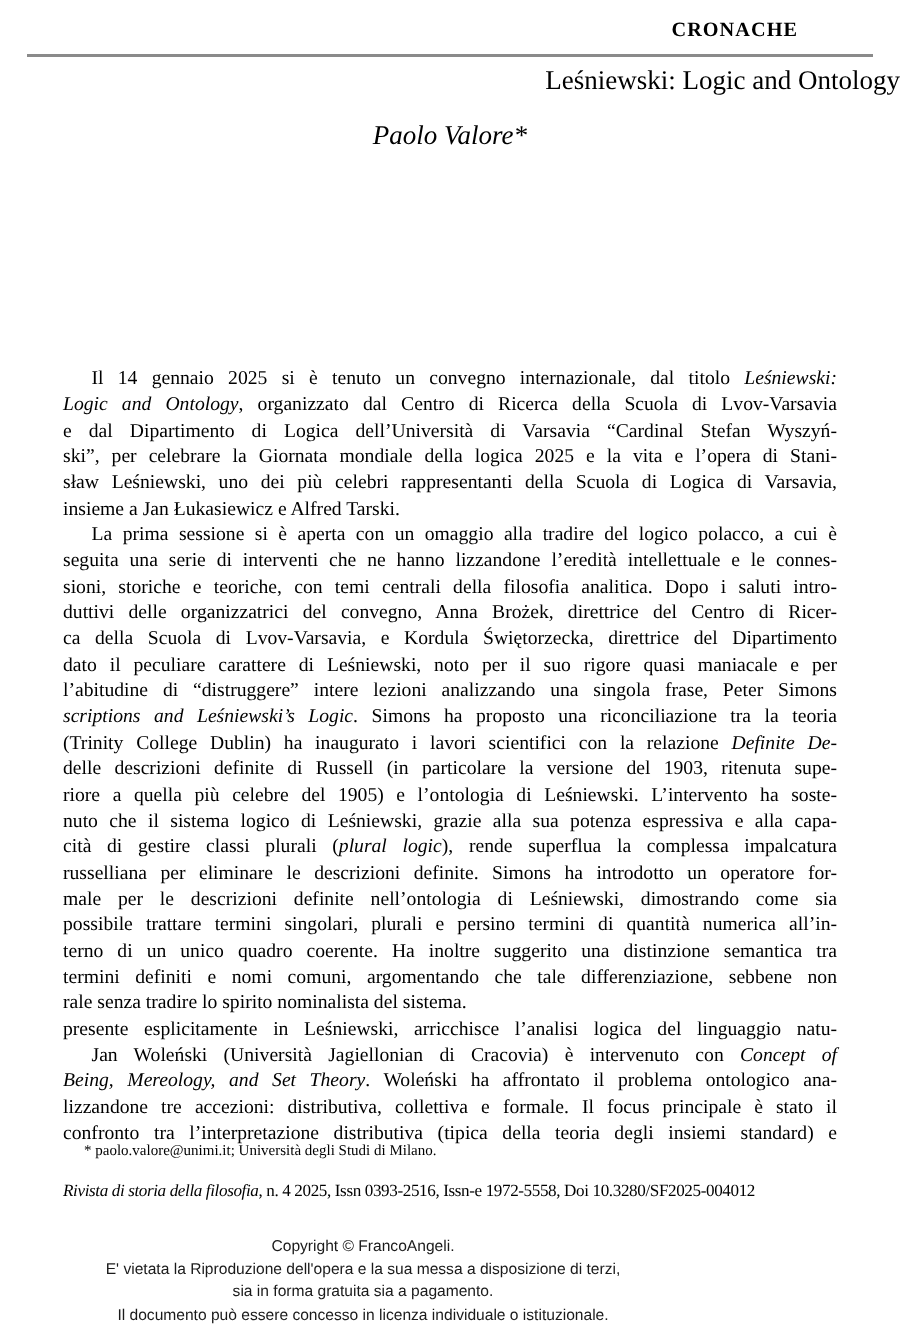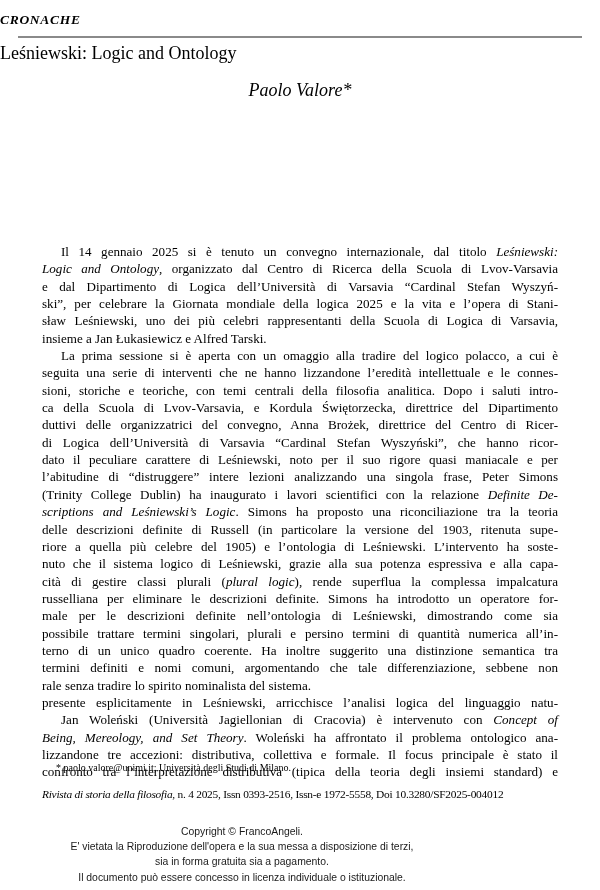--- a/index.html
+++ b/index.html
@@ -22,42 +22,41 @@
     width: 600px;
     height: 890px;
   }
 
   
   .running-head {
     position: absolute;
     left: 0;
     top: 12px;
     width: 532px;
-    text-align: left;
+    text-align: right;
     font-weight: bold;
     font-size: 13.5px;
     letter-spacing: 0.7px;
     font-family: "Liberation Serif", serif;
-    font-style: italic;
   }
   .head-rule {
     position: absolute;
     left: 18px;
     top: 36px;
     width: 564px;
     height: 2px;
     background: #8a8a8a;
   }
 
   .doc-title {
     position: absolute;
     left: 0;
     top: 43px;
     width: 600px;
-    text-align: left;
+    text-align: right;
     font-size: 18px;
     font-family: "Liberation Serif", serif;
   }
   .doc-author {
     position: absolute;
     left: 0;
     top: 80px;
     width: 600px;
     text-align: center;
     font-size: 18px;
@@ -155,27 +154,26 @@
       <span class="ln j"><span>e dal Dipartimento di Logica dell’Università di Varsavia “Cardinal Stefan Wyszyń-</span></span>
       <span class="ln j"><span>ski”, per celebrare la Giornata mondiale della logica 2025 e la vita e l’opera di Stani-</span></span>
       <span class="ln j"><span>sław Leśniewski, uno dei più celebri rappresentanti della Scuola di Logica di Varsavia,</span></span>
       <span class="ln last"><span>insieme a Jan Łukasiewicz e Alfred Tarski.</span></span>
     </p>
 
     <p class="para">
       <span class="ln j"><span class="indent"></span><span>La prima sessione si è aperta con un omaggio alla tradire del logico polacco, a cui è</span></span>
       <span class="ln j"><span>seguita una serie di interventi che ne hanno lizzandone l’eredità intellettuale e le connes-</span></span>
       <span class="ln j"><span>sioni, storiche e teoriche, con temi centrali della filosofia analitica. Dopo i saluti intro-</span></span>
+      <span class="ln j"><span>duttivi delle organizzatrici del convegno, Anna Brożek, direttrice del Centro di Ricer-</span></span>
       <span class="ln j"><span>ca della Scuola di Lvov-Varsavia, e Kordula Świętorzecka, direttrice del Dipartimento</span></span>
-      <span class="ln j"><span>duttivi delle organizzatrici del convegno, Anna Brożek, direttrice del Centro di Ricer-</span></span>
-      <span class="ln j"><span>di Logica dell’Università di Varsavia “Cardinal Stefan Wyszyński”, che hanno ricor-</span></span>
       <span class="ln j"><span>dato il peculiare carattere di Leśniewski, noto per il suo rigore quasi maniacale e per</span></span>
       <span class="ln j"><span>l’abitudine di “distruggere” intere lezioni analizzando una singola frase, Peter Simons</span></span>
+      <span class="ln j"><span><i>scriptions and Leśniewski’s Logic</i>. Simons ha proposto una riconciliazione tra la teoria</span></span>
       <span class="ln j"><span>(Trinity College Dublin) ha inaugurato i lavori scientifici con la relazione <i>Definite De-</i></span></span>
-      <span class="ln j"><span><i>scriptions and Leśniewski’s Logic</i>. Simons ha proposto una riconciliazione tra la teoria</span></span>
       <span class="ln j"><span>delle descrizioni definite di Russell (in particolare la versione del 1903, ritenuta supe-</span></span>
       <span class="ln j"><span>riore a quella più celebre del 1905) e l’ontologia di Leśniewski. L’intervento ha soste-</span></span>
       <span class="ln j"><span>nuto che il sistema logico di Leśniewski, grazie alla sua potenza espressiva e alla capa-</span></span>
       <span class="ln j"><span>cità di gestire classi plurali (<i>plural logic</i>), rende superflua la complessa impalcatura</span></span>
       <span class="ln j"><span>russelliana per eliminare le descrizioni definite. Simons ha introdotto un operatore for-</span></span>
       <span class="ln j"><span>male per le descrizioni definite nell’ontologia di Leśniewski, dimostrando come sia</span></span>
       <span class="ln j"><span>possibile trattare termini singolari, plurali e persino termini di quantità numerica all’in-</span></span>
       <span class="ln j"><span>terno di un unico quadro coerente. Ha inoltre suggerito una distinzione semantica tra</span></span>
       <span class="ln j"><span>termini definiti e nomi comuni, argomentando che tale differenziazione, sebbene non</span></span>
       <span class="ln last"><span>rale senza tradire lo spirito nominalista del sistema.</span></span>

